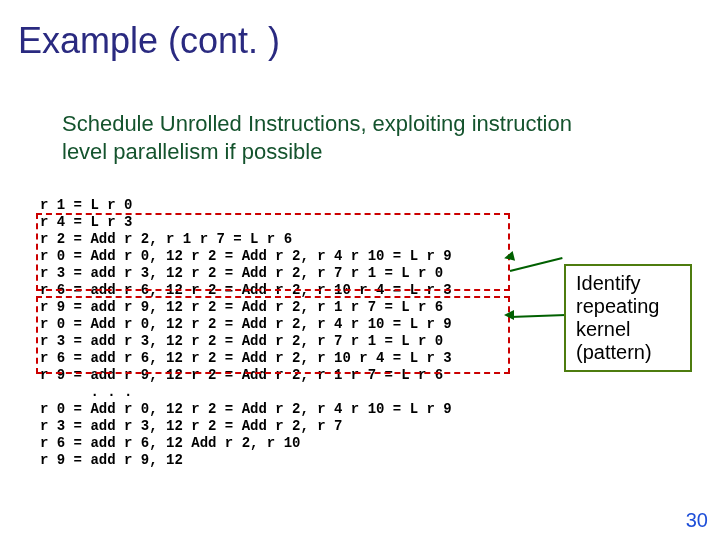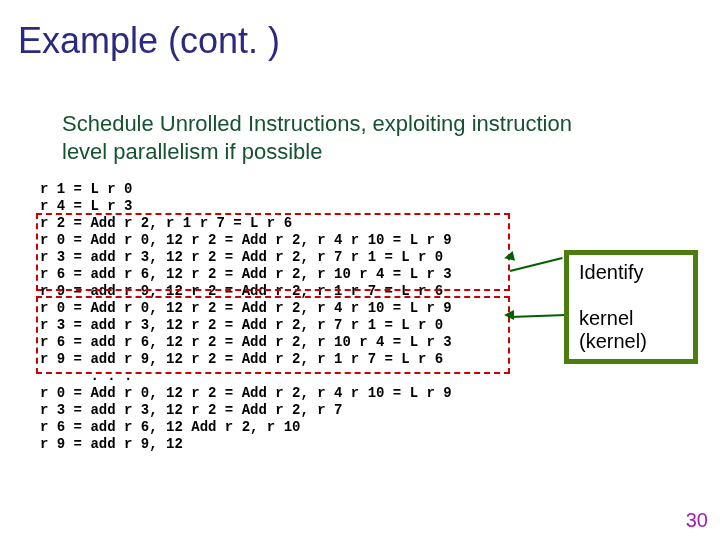--- a/index.html
+++ b/index.html
@@ -31,21 +31,21 @@
     left: 62px;
     top: 110px;
     width: 560px;
     font-size: 22px;
     color: #14532d;
     line-height: 1.25;
   }
   .code {
     position: absolute;
     left: 40px;
-    top: 164px;
+    top: 180px;
     font-family: "Courier New", Courier, monospace;
     font-size: 14px;
     font-weight: bold;
     color: #000;
     white-space: pre;
     line-height: 17px;
   }
   .box1 {
     position: absolute;
     border: 2px dashed #c00;
@@ -60,23 +60,23 @@
     border: 2px dashed #c00;
     left: 36px;
     top: 296px;
     width: 470px;
     height: 74px;
     pointer-events: none;
   }
   .label-box {
     position: absolute;
     left: 564px;
-    top: 250px;
+    top: 264px;
     width: 108px;
-    border: 5px solid #4d7c0f;
+    border: 2px solid #4d7c0f;
     background: #fff;
     font-size: 20px;
     color: #000;
     padding: 6px 6px 6px 10px;
     line-height: 1.15;
     text-align: left;
   }
   
   .arrow-line-1 {
     position: absolute;
@@ -117,21 +117,21 @@
     height: 0;
     border-top: 5px solid transparent;
     border-bottom: 5px solid transparent;
     border-right: 10px solid #006000;
   }
   .pagenum {
     position: absolute;
     right: 12px;
     bottom: 8px;
     font-size: 20px;
-    color: #a21caf;
+    color: #1d4ed8;
   }
 </style>
 </head>
 <body>
 
 <div class="slide">
 
   <div class="title">Example (cont. )</div>
 
   <div class="subtitle">Schedule Unrolled Instructions, exploiting instruction level parallelism if possible</div>
@@ -157,19 +157,19 @@
   <div class="box1"></div>
   <div class="box2"></div>
 
   <div class="arrow-line-1"></div>
   <div class="arrow-head-1"></div>
   <div class="arrow-line-2"></div>
   <div class="arrow-head-2"></div>
 
   <div class="label-box">
     <span>Identify</span><br>
-    <br>
+    <span>repeating</span><br>
     <span>kernel</span><br>
-    <span>(kernel)</span>
+    <span>(pattern)</span>
   </div>
 
   <div class="pagenum">30</div>
 </div>
 
 </body></html>

